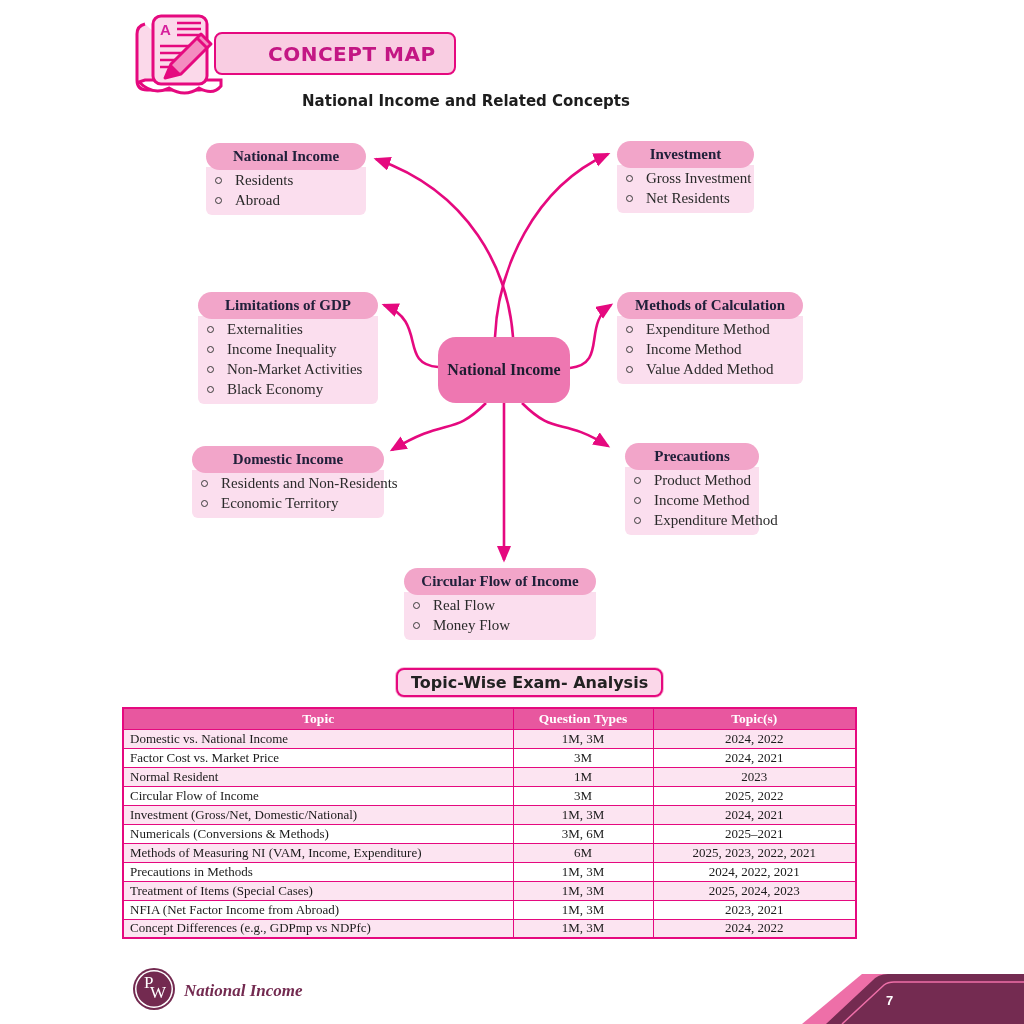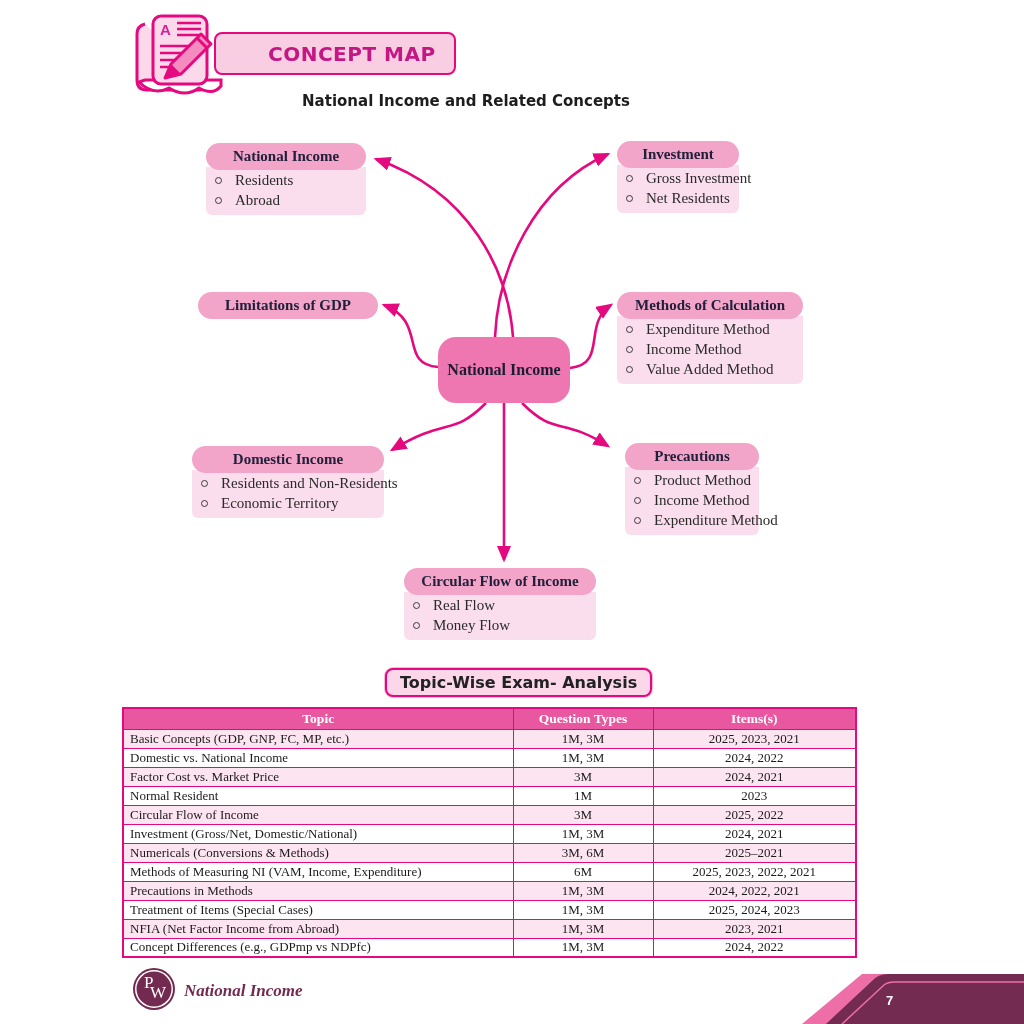--- a/index.html
+++ b/index.html
@@ -25,21 +25,21 @@
   .node-body { background:#fbdeee; border-radius:0 0 6px 6px; padding:3px 0 5px; margin-top:-3px; }
   .item { display:flex; align-items:center; height:20px; padding-left:9px; font-size:15px;
     color:#2a2a2a; white-space:nowrap; }
   .mk { width:7px; height:7px; border:1.5px solid #3a3a3a; border-radius:50%; margin-right:13px;
     flex:0 0 auto; }
   .center-node { position:absolute; left:438px; top:207px; width:132px; height:66px;
     background:#ee77b1; border-radius:18px; display:flex; align-items:center; justify-content:center;
     font-family:"Liberation Serif", serif; font-weight:bold; font-size:16px; color:#1c1c30; z-index:2; }
 
   
-  .exam-heading { position:absolute; left:385px; top:668px; border:2px solid #e5097f;
+  .exam-heading { position:absolute; left:396px; top:668px; border:2px solid #e5097f;
     border-radius:8px; background:#fbd7e9; padding:3px 13px; font-family:"DejaVu Sans", sans-serif;
     font-weight:bold; font-size:16px; color:#222; box-shadow:0 0 0 1px #f7b9d6; }
   table.exam { position:absolute; left:122px; top:707px; width:733px; border-collapse:collapse;
     table-layout:fixed; font-family:"Liberation Serif", serif; }
   table.exam th { background:#e8579f; color:#fff; font-weight:bold; font-size:13.5px;
     height:21px; border:1.5px solid #e5097f; }
   table.exam td { font-size:13px; color:#1b1b1b; height:19px; border:1.5px solid #e5097f;
     padding:0 6px; background:#fff; }
   table.exam td.c { text-align:center; padding:0 2px; }
   table.exam tbody tr:nth-child(odd) td { background:#fce4f1; }
@@ -114,36 +114,54 @@
             <span class="mk"></span>
             <span>Residents</span>
           </div>
         <div class="item">
             <span class="mk"></span>
             <span>Abroad</span>
           </div>
       </div>
     </div>
 
-    <div class="node" style="left:617px; top:11px; width:122px;">
+    <div class="node" style="left:617px; top:11px; width:137px;">
       <div class="node-head">Investment</div>
       <div class="node-body">
         <div class="item">
             <span class="mk"></span>
             <span>Gross Investment</span>
           </div>
         <div class="item">
             <span class="mk"></span>
             <span>Net Residents</span>
           </div>
       </div>
     </div>
 
     <div class="node" style="left:198px; top:162px; width:180px;">
       <div class="node-head">Limitations of GDP</div>
+      <div class="node-body">
+        <div class="item">
+            <span class="mk"></span>
+            <span>Externalities</span>
+          </div>
+        <div class="item">
+            <span class="mk"></span>
+            <span>Income Inequality</span>
+          </div>
+        <div class="item">
+            <span class="mk"></span>
+            <span>Non-Market Activities</span>
+          </div>
+        <div class="item">
+            <span class="mk"></span>
+            <span>Black Economy</span>
+          </div>
+      </div>
     </div>
 
     <div class="node" style="left:617px; top:162px; width:186px;">
       <div class="node-head">Methods of Calculation</div>
       <div class="node-body">
         <div class="item">
             <span class="mk"></span>
             <span>Expenditure Method</span>
           </div>
         <div class="item">
@@ -209,29 +227,24 @@
   <table class="exam">
     <colgroup>
         <col style="width:390px">
         <col style="width:140px">
         <col style="width:203px">
       </colgroup>
     <thead>
       <tr>
         <th>Topic</th>
         <th>Question Types</th>
-        <th>Items(s)</th>
+        <th>Topic(s)</th>
       </tr>
     </thead>
     <tbody>
-      <tr>
-          <td>Basic Concepts (GDP, GNP, FC, MP, etc.)</td>
-          <td class="c">1M, 3M</td>
-          <td class="c">2025, 2023, 2021</td>
-        </tr>
       <tr>
           <td>Domestic vs. National Income</td>
           <td class="c">1M, 3M</td>
           <td class="c">2024, 2022</td>
         </tr>
       <tr>
           <td>Factor Cost vs. Market Price</td>
           <td class="c">3M</td>
           <td class="c">2024, 2021</td>
         </tr>

